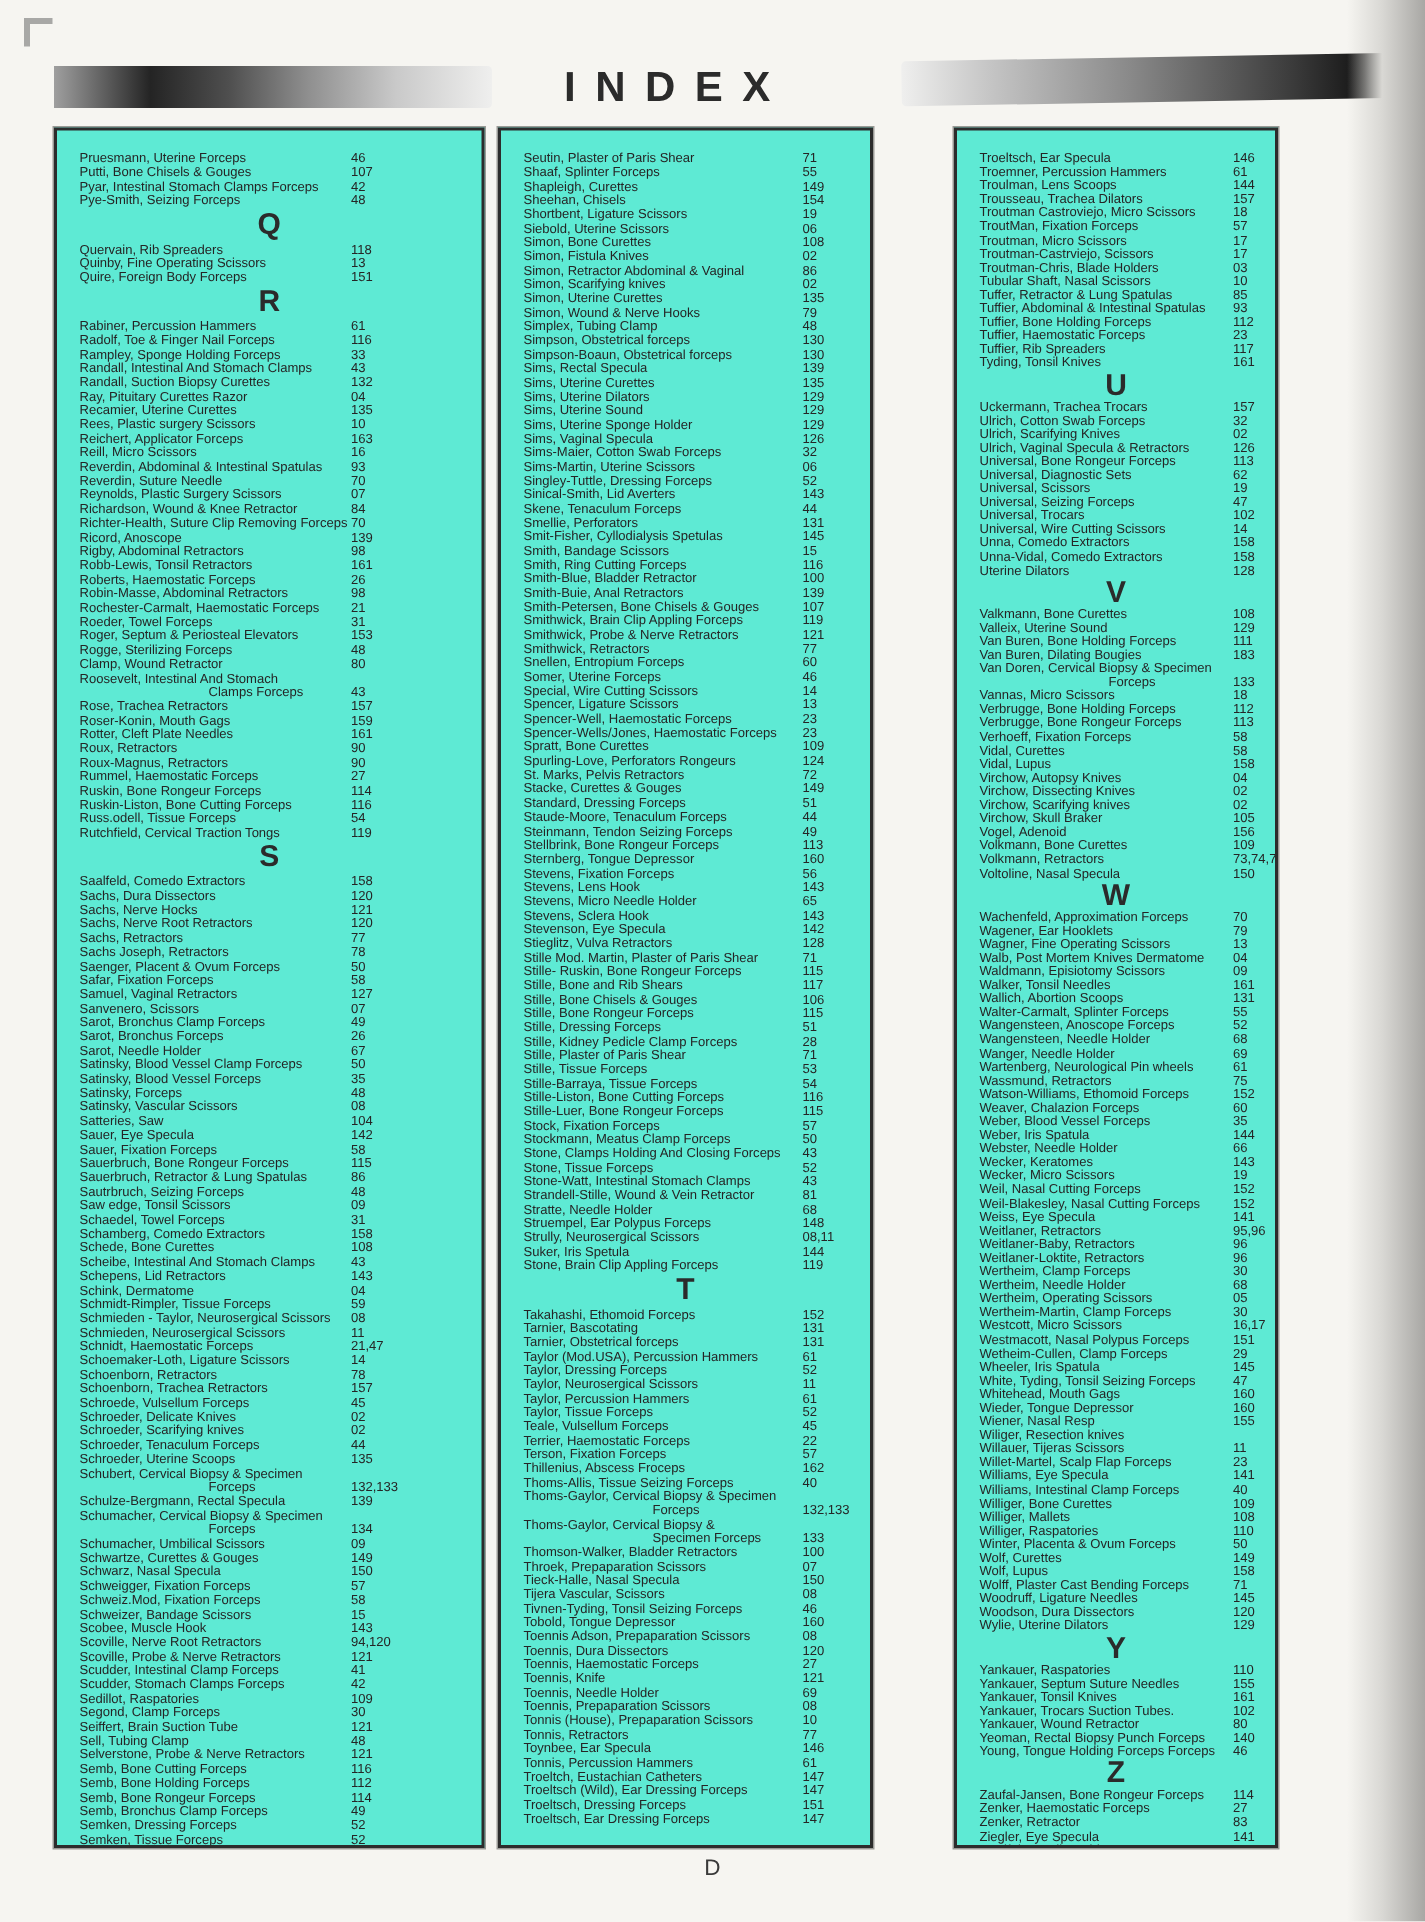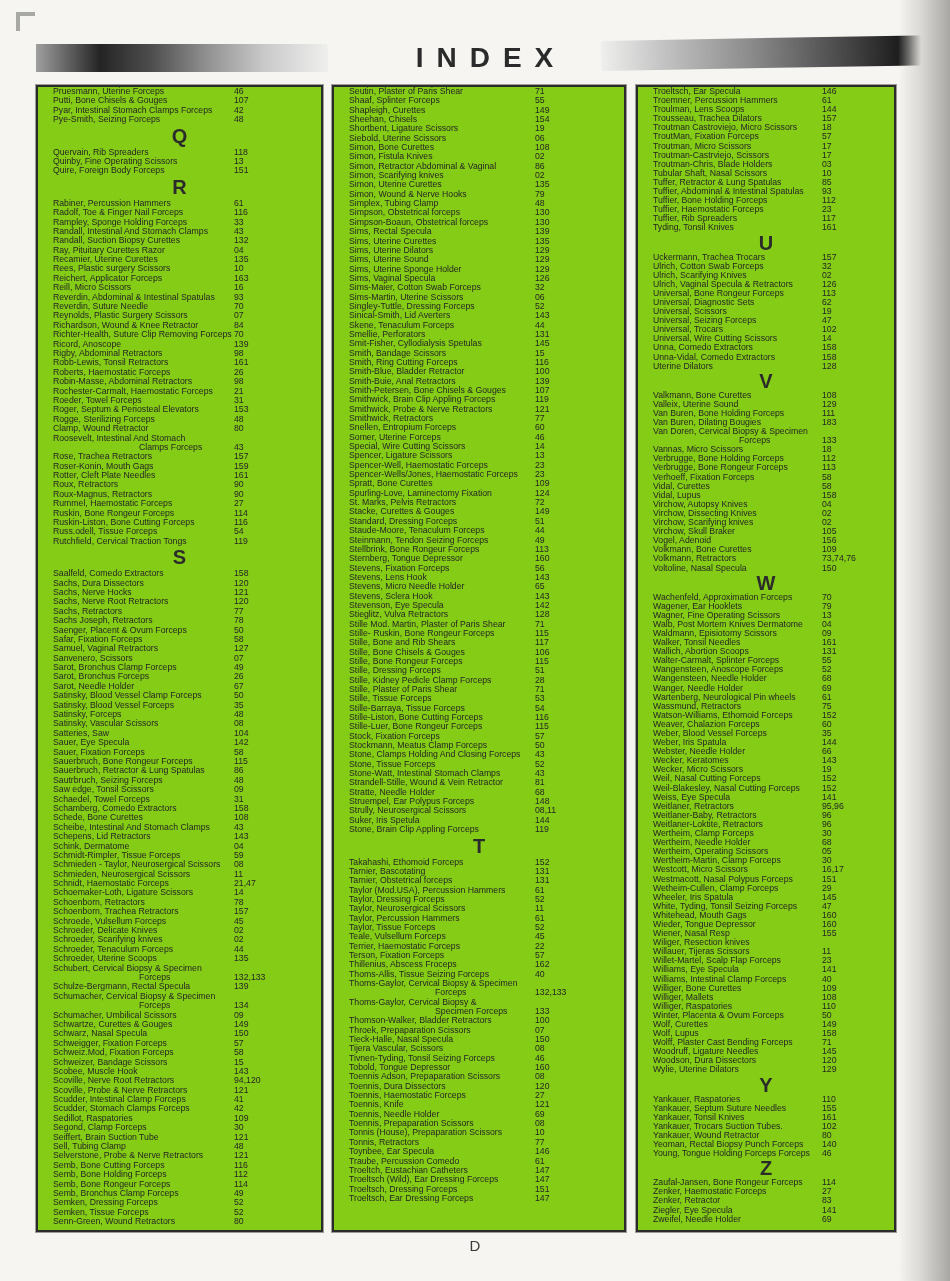--- a/index.html
+++ b/index.html
@@ -25,31 +25,31 @@
   }
   .bar-right{
     left:601px;top:38px;width:336px;height:30px;
     background:linear-gradient(90deg,#efefee 0%,#c4c4c4 18%,#8a8a8a 45%,#3a3a3a 78%,#141414 92%,#4a4a4a 100%);
     transform:rotate(-1deg);
     border-radius:3px 4px 4px 3px;
   }
   .page-title{
     position:absolute;left:376px;top:42px;width:230px;
     font-size:28px;font-weight:bold;color:#2b2b2b;
-    letter-spacing:13px;text-align:center;white-space:nowrap;
+    letter-spacing:13px;text-align:left;white-space:nowrap;
   }
   .col{
     position:absolute;top:85px;height:1147px;box-sizing:border-box;
-    background:#84cc16;border:2px solid #2c2c2c;
+    background:#5eead4;border:2px solid #2c2c2c;
     box-shadow:0 0 0 1px #9a9a96;
-    padding-top:0;overflow:hidden;
+    padding-top:14px;overflow:hidden;
   }
   .col1{left:36px;width:287px;--pgl:196px;}
-  .col2{left:332px;width:294px;--pgl:201px;}
-  .col3{left:636px;width:260px;--pgl:184px;}
+  .col2{left:332px;width:250px;--pgl:201px;}
+  .col3{left:636px;width:216px;--pgl:184px;}
   .row{
     position:relative;padding-left:15px;
     font-size:8.7px;color:#252525;white-space:nowrap;
   }
   .col1 .row{height:9.4px;line-height:9.4px;}
   .col2 .row{height:9.35px;line-height:9.35px;}
   .col3 .row{height:9.1px;line-height:9.1px;}
   .name{display:inline-block;}
   .name.cont{margin-left:86px;}
   .pg{position:absolute;left:var(--pgl);top:0;}
@@ -227,21 +227,21 @@
     <div class="row"><span class="name">Smithwick, Brain Clip Appling Forceps</span><span class="pg">119</span></div>
     <div class="row"><span class="name">Smithwick, Probe &amp; Nerve Retractors</span><span class="pg">121</span></div>
     <div class="row"><span class="name">Smithwick, Retractors</span><span class="pg">77</span></div>
     <div class="row"><span class="name">Snellen, Entropium Forceps</span><span class="pg">60</span></div>
     <div class="row"><span class="name">Somer, Uterine Forceps</span><span class="pg">46</span></div>
     <div class="row"><span class="name">Special, Wire Cutting Scissors</span><span class="pg">14</span></div>
     <div class="row"><span class="name">Spencer, Ligature Scissors</span><span class="pg">13</span></div>
     <div class="row"><span class="name">Spencer-Well, Haemostatic Forceps</span><span class="pg">23</span></div>
     <div class="row"><span class="name">Spencer-Wells/Jones, Haemostatic Forceps</span><span class="pg">23</span></div>
     <div class="row"><span class="name">Spratt, Bone Curettes</span><span class="pg">109</span></div>
-    <div class="row"><span class="name">Spurling-Love, Laminectomy Fixation</span><span class="pg">124</span></div>
+    <div class="row"><span class="name">Spurling-Love, Perforators Rongeurs</span><span class="pg">124</span></div>
     <div class="row"><span class="name">St. Marks, Pelvis Retractors</span><span class="pg">72</span></div>
     <div class="row"><span class="name">Stacke, Curettes &amp; Gouges</span><span class="pg">149</span></div>
     <div class="row"><span class="name">Standard, Dressing Forceps</span><span class="pg">51</span></div>
     <div class="row"><span class="name">Staude-Moore, Tenaculum Forceps</span><span class="pg">44</span></div>
     <div class="row"><span class="name">Steinmann, Tendon Seizing Forceps</span><span class="pg">49</span></div>
     <div class="row"><span class="name">Stellbrink, Bone Rongeur Forceps</span><span class="pg">113</span></div>
     <div class="row"><span class="name">Sternberg, Tongue Depressor</span><span class="pg">160</span></div>
     <div class="row"><span class="name">Stevens, Fixation Forceps</span><span class="pg">56</span></div>
     <div class="row"><span class="name">Stevens, Lens Hook</span><span class="pg">143</span></div>
     <div class="row"><span class="name">Stevens, Micro Needle Holder</span><span class="pg">65</span></div>
@@ -297,21 +297,21 @@
     <div class="row"><span class="name">Tobold, Tongue Depressor</span><span class="pg">160</span></div>
     <div class="row"><span class="name">Toennis Adson, Prepaparation Scissors</span><span class="pg">08</span></div>
     <div class="row"><span class="name">Toennis, Dura Dissectors</span><span class="pg">120</span></div>
     <div class="row"><span class="name">Toennis, Haemostatic Forceps</span><span class="pg">27</span></div>
     <div class="row"><span class="name">Toennis, Knife</span><span class="pg">121</span></div>
     <div class="row"><span class="name">Toennis, Needle Holder</span><span class="pg">69</span></div>
     <div class="row"><span class="name">Toennis, Prepaparation Scissors</span><span class="pg">08</span></div>
     <div class="row"><span class="name">Tonnis (House), Prepaparation Scissors</span><span class="pg">10</span></div>
     <div class="row"><span class="name">Tonnis, Retractors</span><span class="pg">77</span></div>
     <div class="row"><span class="name">Toynbee, Ear Specula</span><span class="pg">146</span></div>
-    <div class="row"><span class="name">Traube, Percussion Comedo</span><span class="pg">61</span></div>
+    <div class="row"><span class="name">Tonnis, Percussion Hammers</span><span class="pg">61</span></div>
     <div class="row"><span class="name">Troeltch, Eustachian Catheters</span><span class="pg">147</span></div>
     <div class="row"><span class="name">Troeltsch (Wild), Ear Dressing Forceps</span><span class="pg">147</span></div>
     <div class="row"><span class="name">Troeltsch, Dressing Forceps</span><span class="pg">151</span></div>
     <div class="row"><span class="name">Troeltsch, Ear Dressing Forceps</span><span class="pg">147</span></div>
   </div>
 <div class="col col3">
     <div class="row"><span class="name">Troeltsch, Ear Specula</span><span class="pg">146</span></div>
     <div class="row"><span class="name">Troemner, Percussion Hammers</span><span class="pg">61</span></div>
     <div class="row"><span class="name">Troulman, Lens Scoops</span><span class="pg">144</span></div>
     <div class="row"><span class="name">Trousseau, Trachea Dilators</span><span class="pg">157</span></div>

